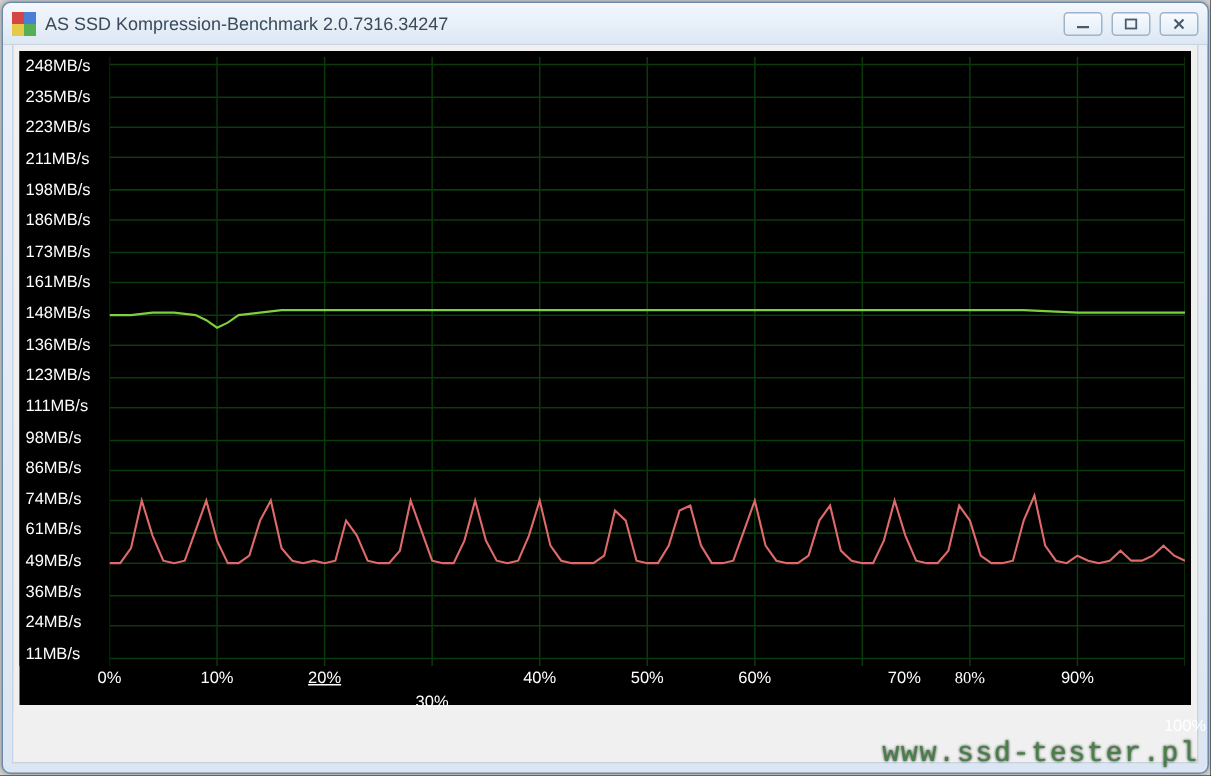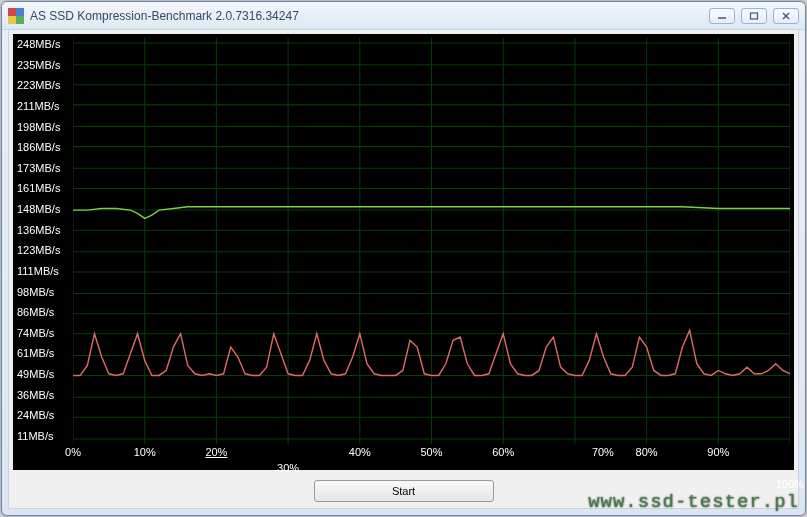--- a/index.html
+++ b/index.html
@@ -245,27 +245,26 @@
 
       <div class="x-axis" id="x-axis">
           <div class="x-label" style="left: 0%;">0%</div>
           <div class="x-label" style="left: 10%;">10%</div>
           <div class="x-label" style="left: 20%; text-decoration: underline;">20%</div>
           <div class="x-label" style="left: 30%; margin-top: 16px;">30%</div>
           <div class="x-label" style="left: 40%;">40%</div>
           <div class="x-label" style="left: 50%;">50%</div>
           <div class="x-label" style="left: 60%;">60%</div>
           <div class="x-label" style="left: 70%; margin-left: 28px;">70%</div>
-          <div class="x-label" style="left: 80%;">80%</div>
+          <div class="x-label" style="left: 80%; font-family: Liberation Serif, serif;">80%</div>
           <div class="x-label" style="left: 90%;">90%</div>
           <div class="x-label" style="left: 100%; margin-top: 32px;">100%</div>
         </div>
 
     </div>
 
     <div class="button-row">
-      <button class="btn">Start</button>
     </div>
   </div>
 
 </div>
 
 <div class="watermark">www.ssd-tester.pl</div>
 
 </body></html>

